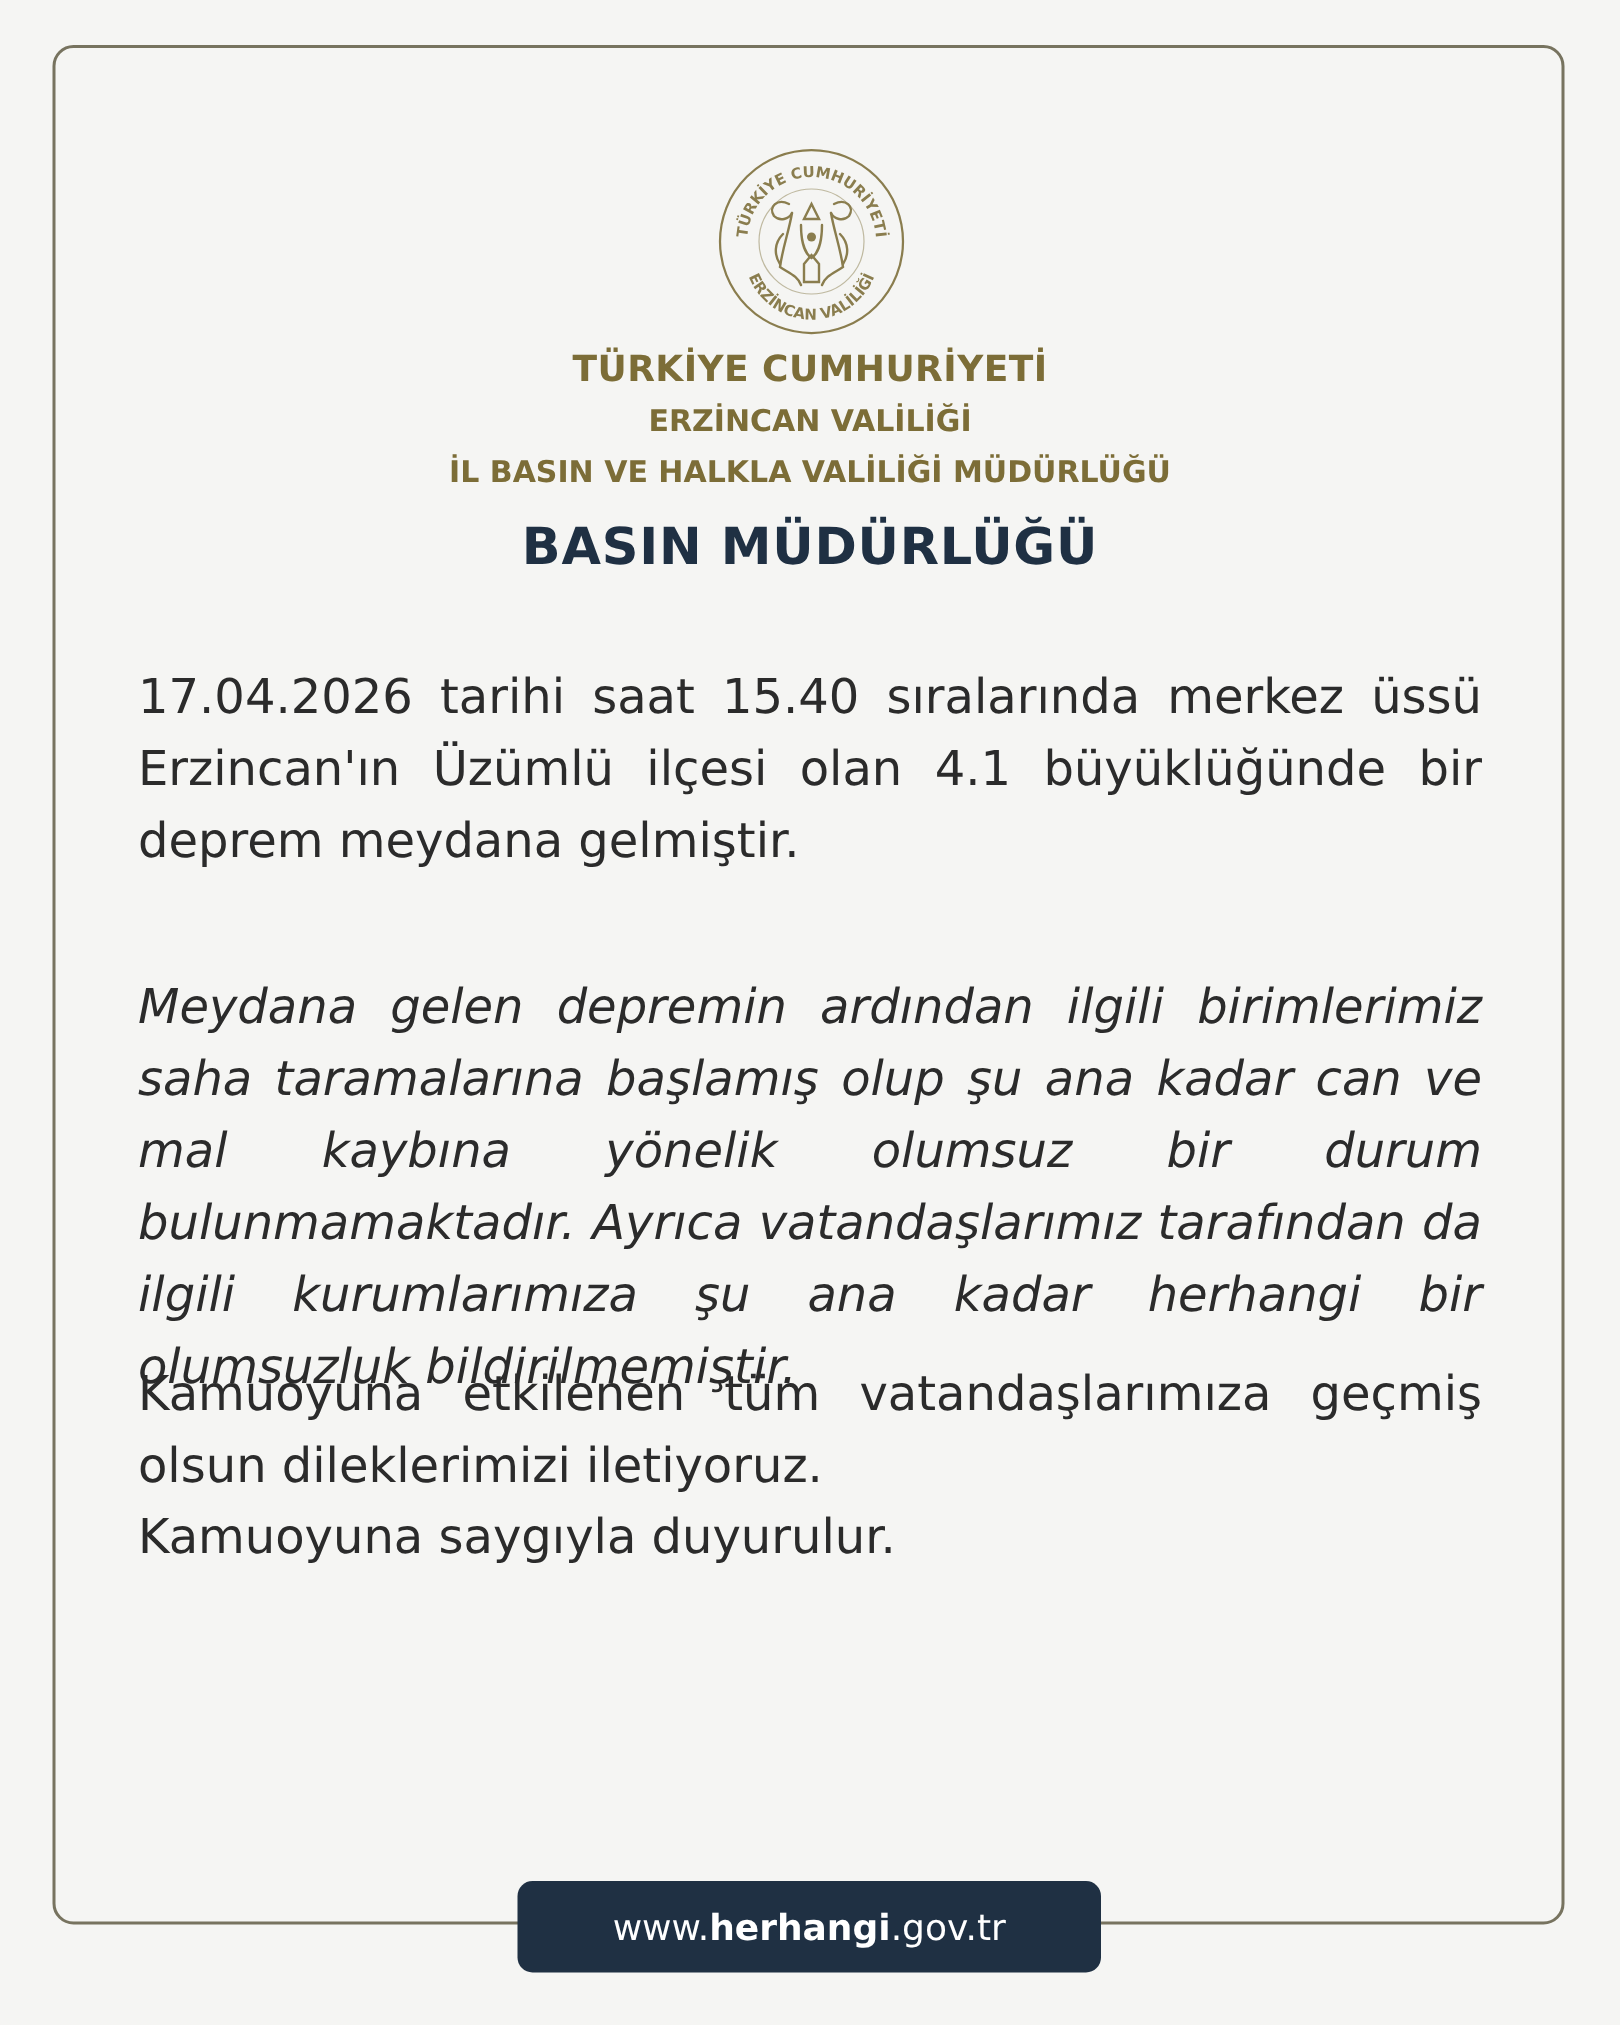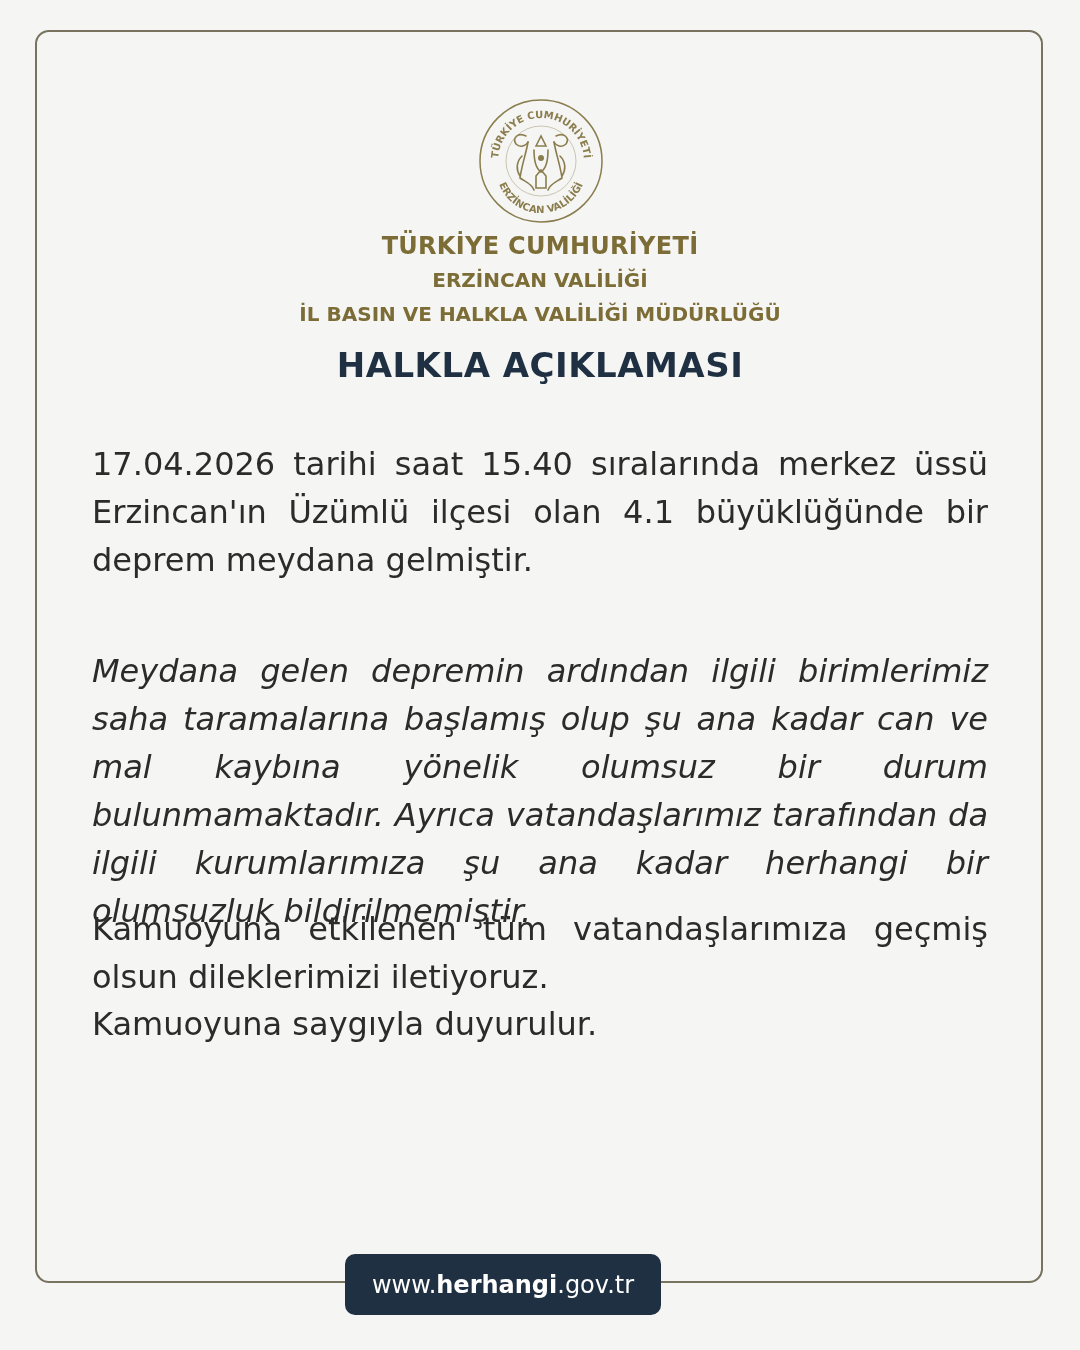--- a/index.html
+++ b/index.html
@@ -54,21 +54,21 @@
       text-align: justify;
       text-align-last: left;
     }
     .p1 { top: 440px; }
     .p2 { top: 647px; font-style: italic; }
     .p3 { top: 905px; }
     .p4 { top: 1000px; }
     .url-pill {
       position: absolute;
       left: 345px; top: 1254px;
-      width: 316px; height: 61px;
+      width: 389px; height: 61px;
       background: #1f3043;
       border-radius: 10px;
       display: flex; align-items: center; justify-content: center;
       color: #ffffff;
       font-family: "DejaVu Sans", sans-serif;
       font-size: 24px;
     }
     .url-pill .bold { font-weight: bold; }
   </style>
 </head>
@@ -102,21 +102,21 @@
       <path d="M 84 58 C 90 64 90 72 86 78"></path>
     </g>
     <circle cx="65" cy="60" r="3" fill="#8a7d4e"></circle>
   </svg>
 </div>
 
 <div class="header h1">TÜRKİYE CUMHURİYETİ</div>
 <div class="header h2">ERZİNCAN VALİLİĞİ</div>
 <div class="header h3">İL BASIN VE HALKLA VALİLİĞİ MÜDÜRLÜĞÜ</div>
 
-<div class="title">HALKLA AÇIKLAMASI</div>
+<div class="title">BASIN MÜDÜRLÜĞÜ</div>
 
 <p class="body-text p1" style="margin:0">17.04.2026 tarihi saat 15.40 sıralarında merkez üssü Erzincan'ın Üzümlü ilçesi olan 4.1 büyüklüğünde bir deprem meydana gelmiştir.</p>
 <p class="body-text p2" style="margin:0">Meydana gelen depremin ardından ilgili birimlerimiz saha taramalarına başlamış olup şu ana kadar can ve mal kaybına yönelik olumsuz bir durum bulunmamaktadır. Ayrıca vatandaşlarımız tarafından da ilgili kurumlarımıza şu ana kadar herhangi bir olumsuzluk bildirilmemiştir.</p>
 <p class="body-text p3" style="margin:0">Kamuoyuna etkilenen tüm vatandaşlarımıza geçmiş olsun dileklerimizi iletiyoruz.</p>
 <p class="body-text p4" style="margin:0">Kamuoyuna saygıyla duyurulur.</p>
 
 <div class="url-pill">
   <span>www.</span>
     <span class="bold">herhangi</span>
     <span>.gov.tr</span>

